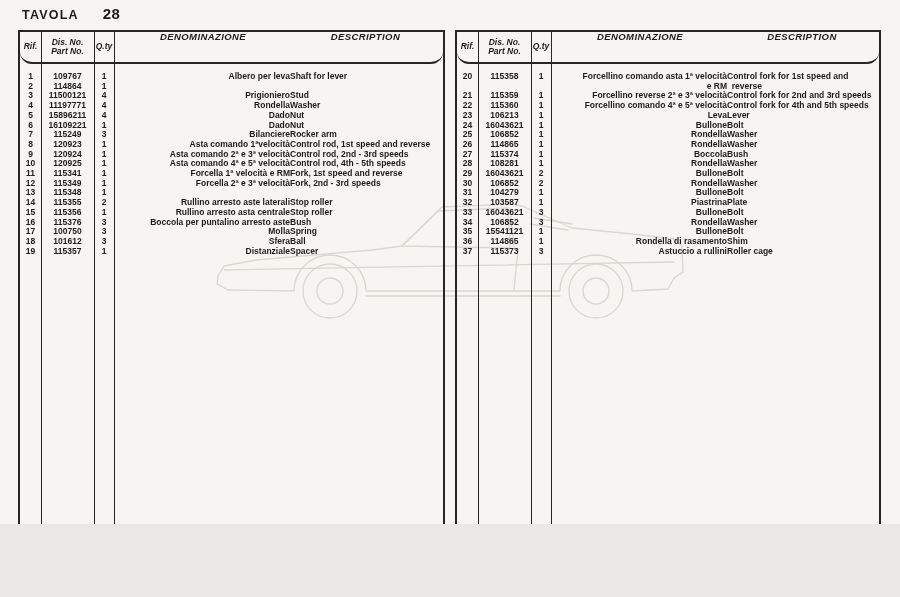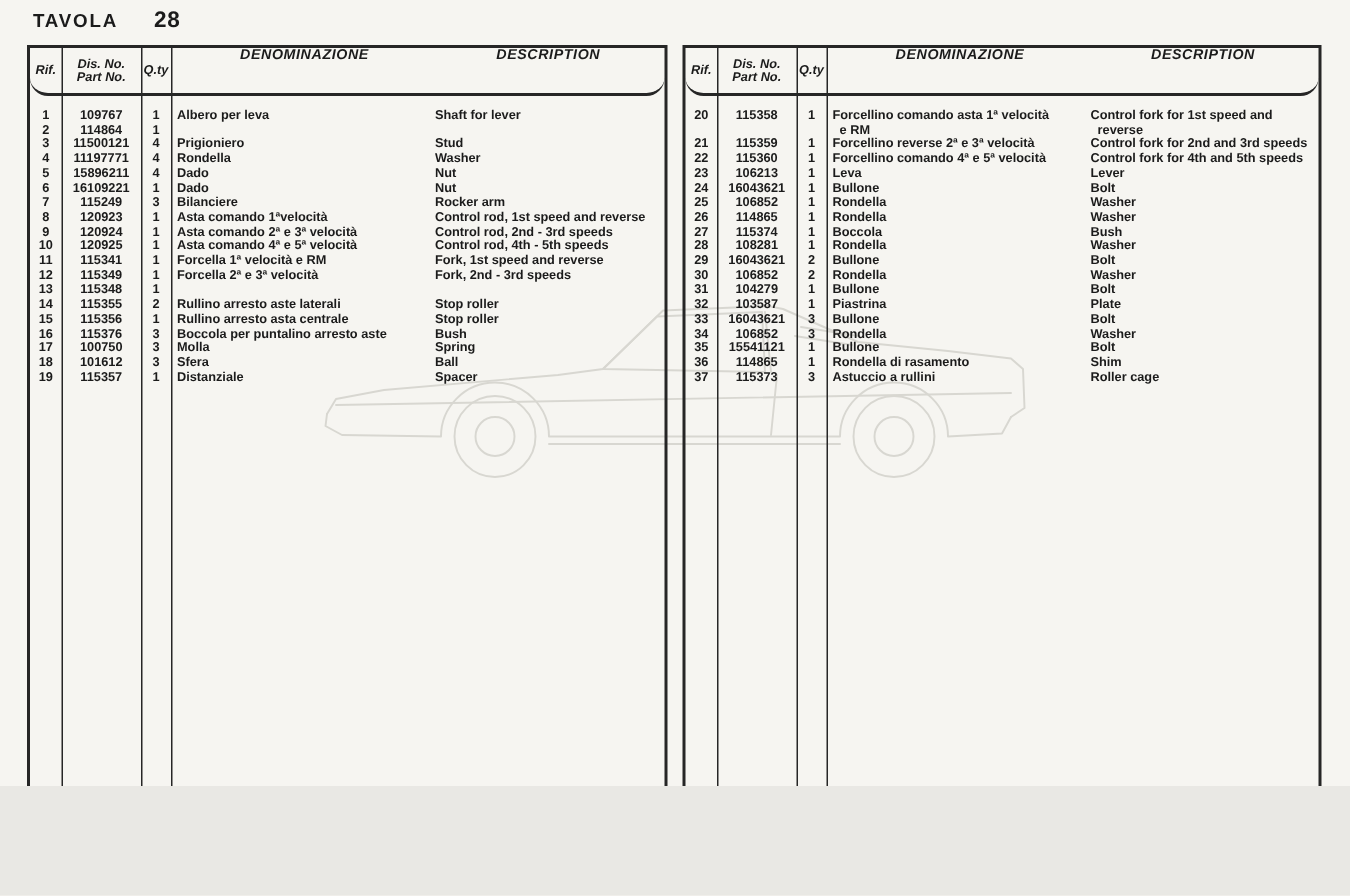--- a/index.html
+++ b/index.html
@@ -30,21 +30,21 @@
   .c-part{width:53px;flex:0 0 53px;text-align:center;}
   .c-qty{width:20px;flex:0 0 20px;text-align:center;}
   .c-main{flex:1;display:flex;align-items:flex-start;padding-left:4px;box-sizing:border-box;min-width:0;}
   .thead>div{display:flex;flex-direction:column;justify-content:center;font-size:8.5px;line-height:9.5px;}
   .thead .c-main{flex-direction:row;align-items:flex-start;}
   .h-name{width:170px;text-align:center;font-size:9.5px;letter-spacing:.4px;}
   .h-desc{flex:1;text-align:center;font-size:9.5px;letter-spacing:.4px;}
   .tbody{flex:1;display:flex;flex-direction:column;padding-top:8px;}
   .tr{display:flex;align-items:flex-start;}
   .td{font-size:8.5px;font-weight:bold;line-height:9.7px;white-space:pre-wrap;}
-  .t-name{width:172px;flex:0 0 172px;}
+  .t-name{width:172px;flex:0 0 172px;text-align:right;}
   .t-desc{flex:1;min-width:0;}
 </style>
 </head>
 <body>
 
 <div class="page">
 
   <svg class="watermark" width="478" height="162" viewBox="0 0 478 162" fill="none" stroke="#d8d7d1" stroke-width="1.3" stroke-linejoin="round" stroke-linecap="round">
     <path d="M6,96 L12,86 L44,80 L160,70 L190,66 L230,27 L300,24 L310,26 L360,48 L420,54 L462,59 L470,66 L471,92 L462,98"></path>
     <path d="M6,96 L5,104 L16,110 L82,111 A 36 36 0 0 1 154,111 L348,111 A 36 36 0 0 1 420,111 L456,109 L462,98"></path>

